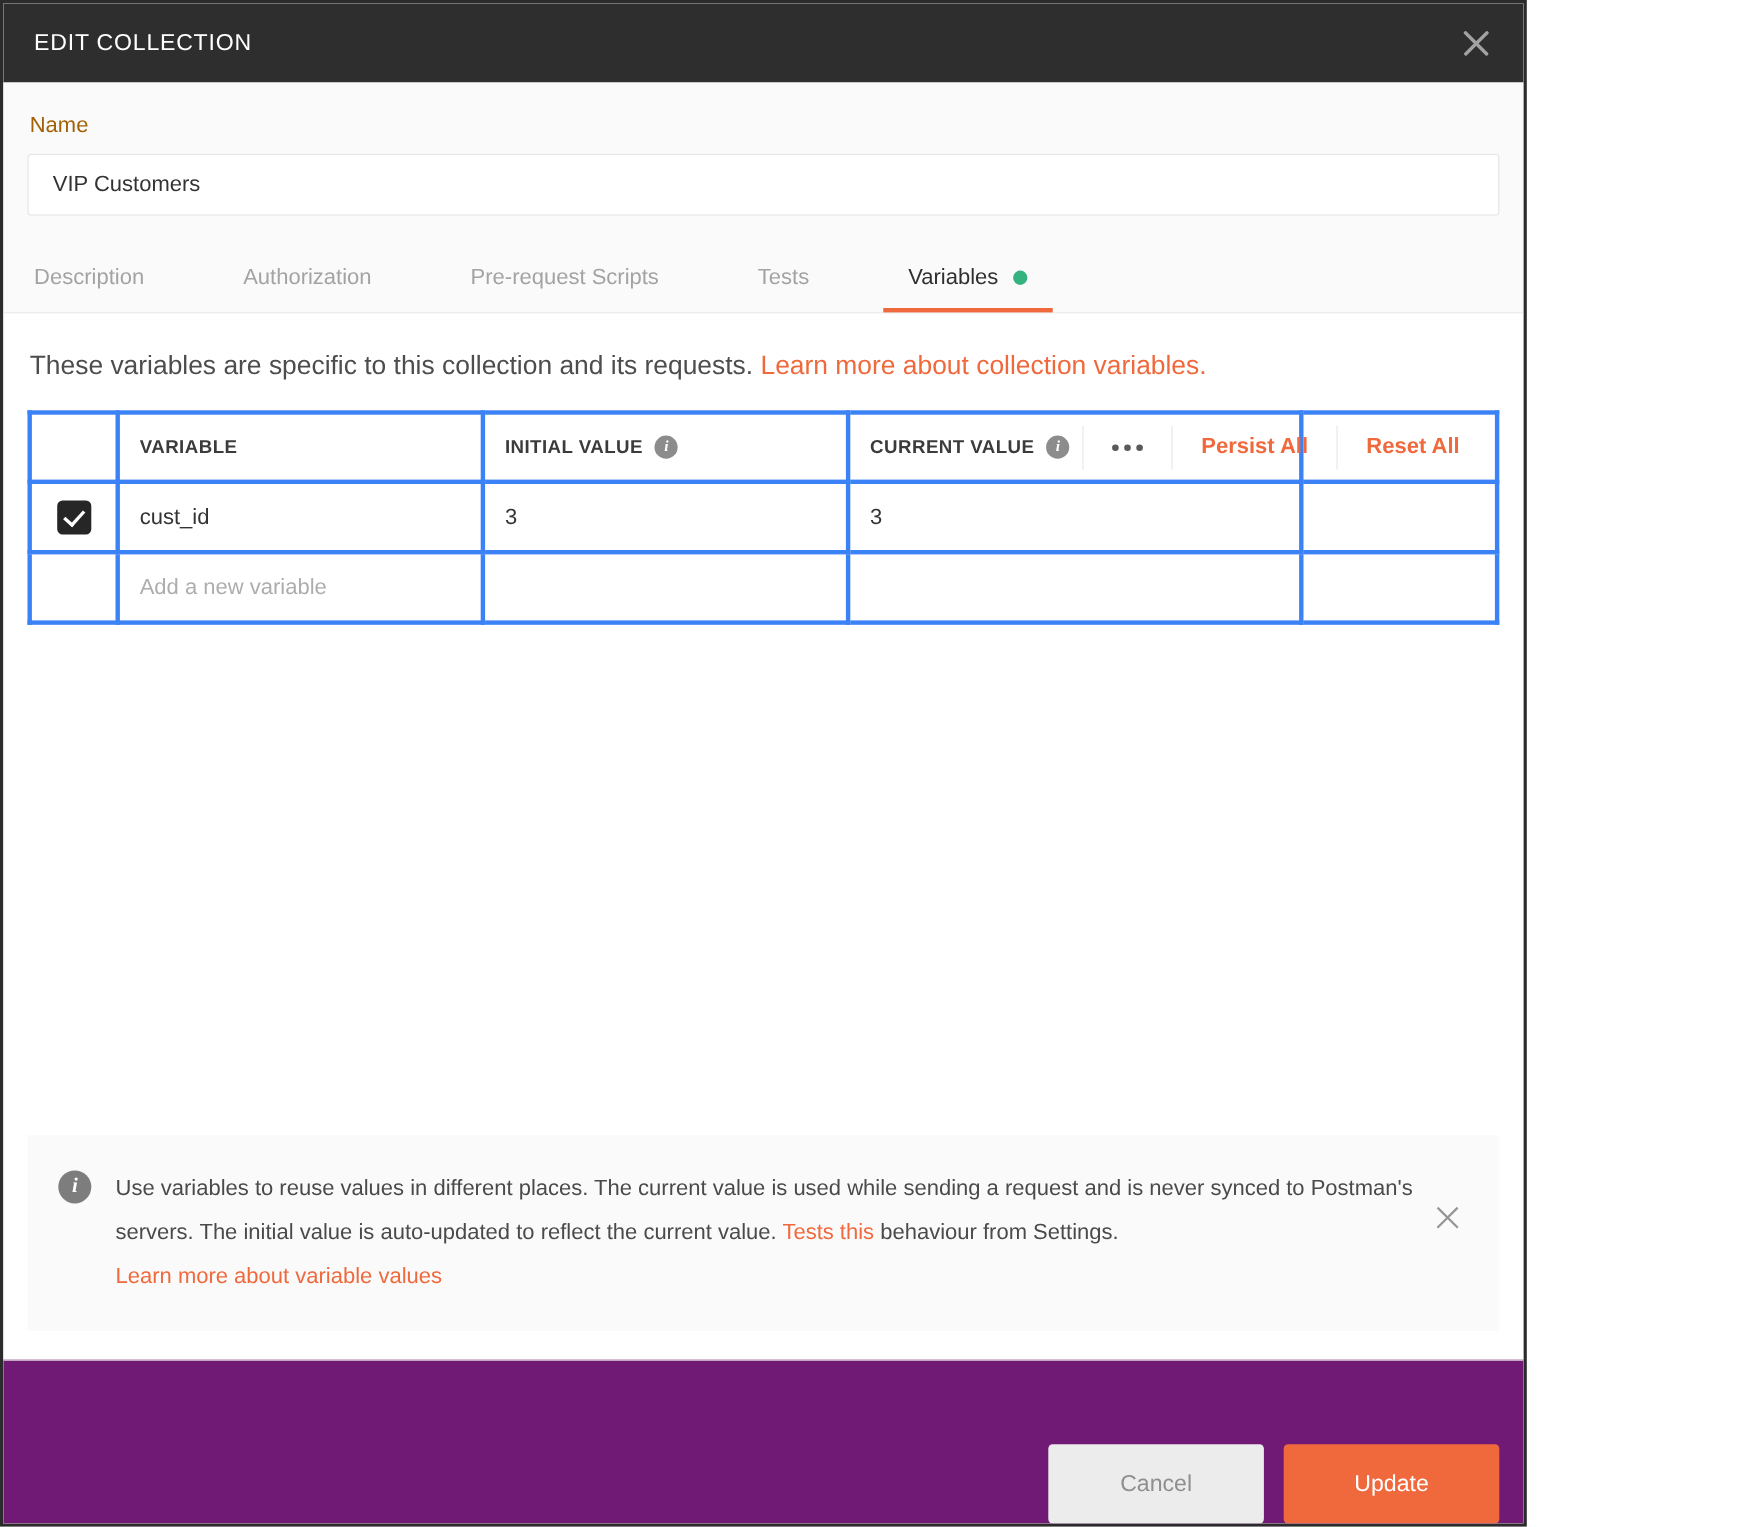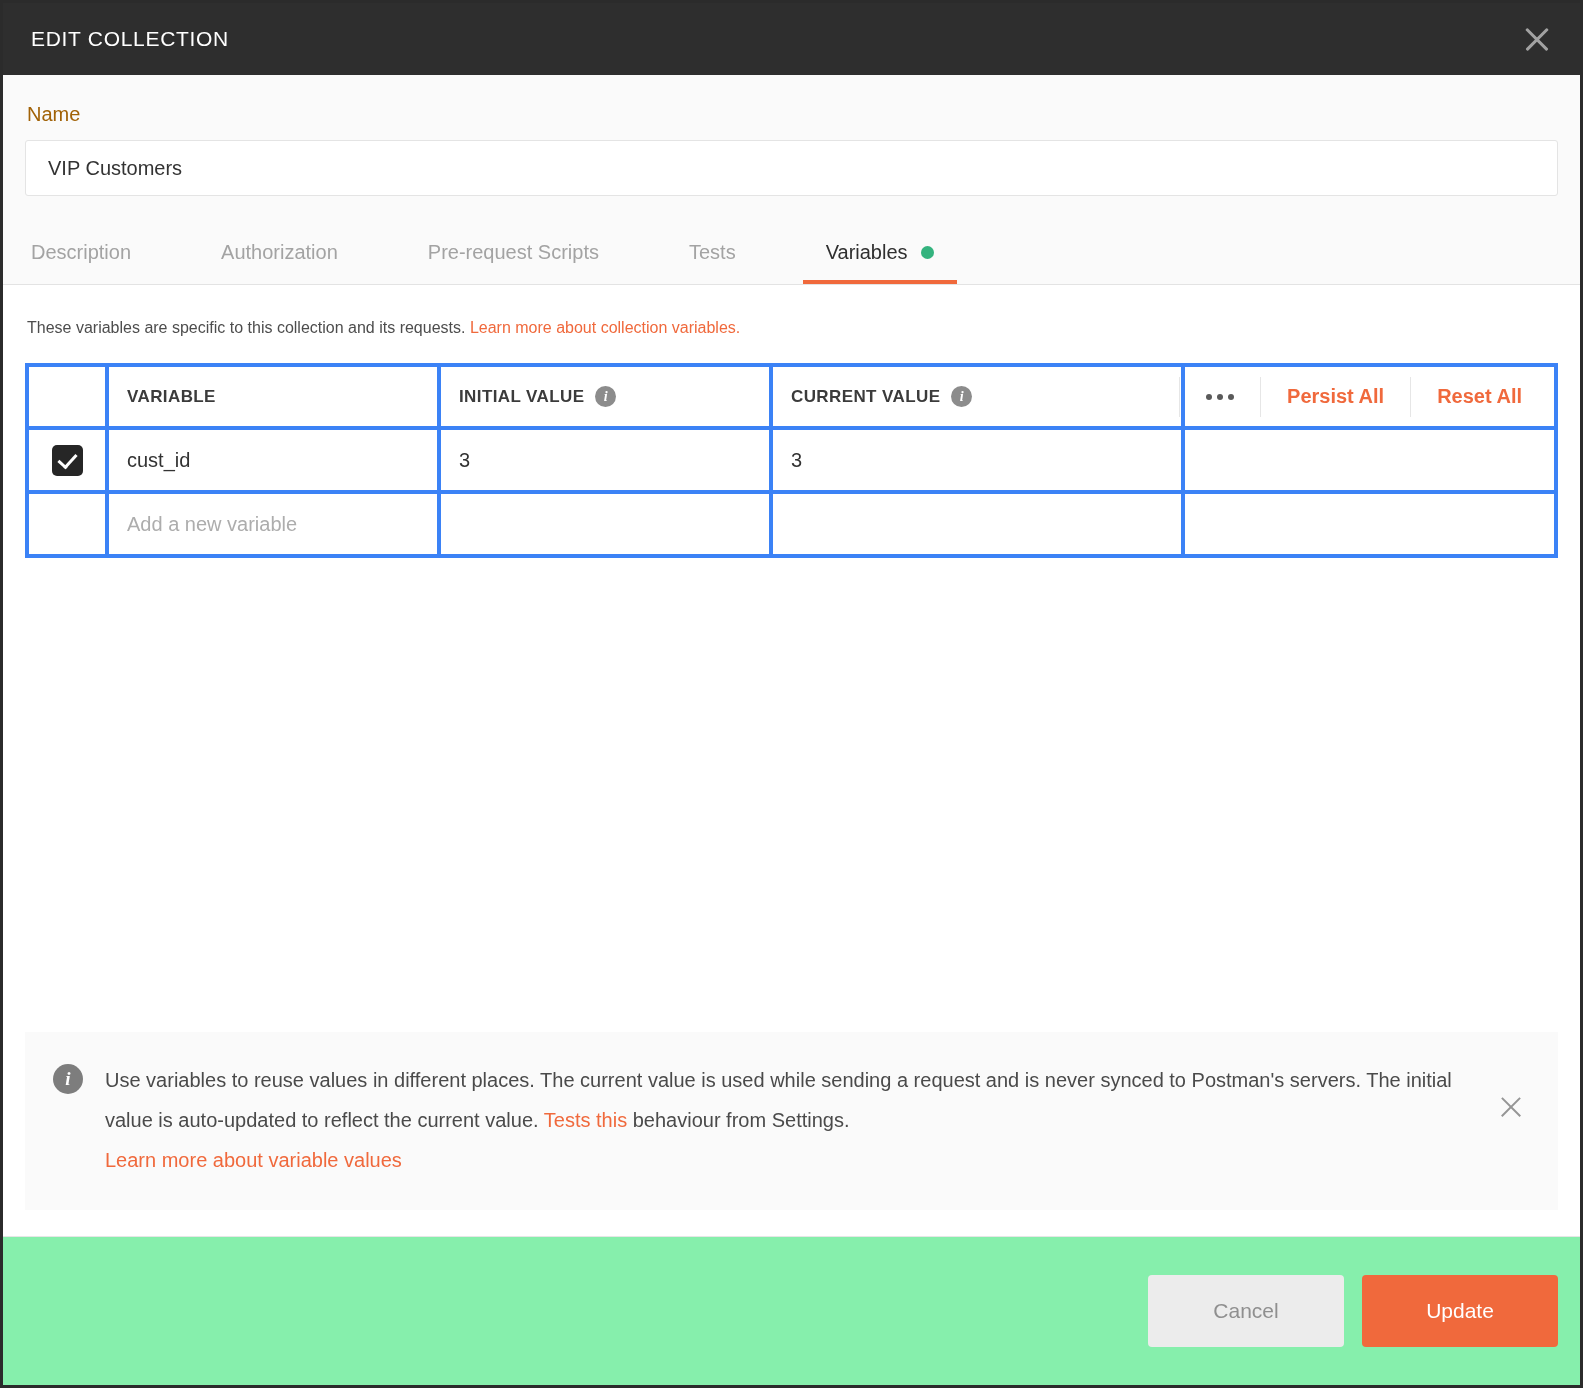--- a/index.html
+++ b/index.html
@@ -9,21 +9,21 @@
   }
   body {
     width: 1583px;
     height: 1388px;
     font-family: "Liberation Sans", sans-serif;
     -webkit-font-smoothing: antialiased;
   }
 
   .dialog {
     position: relative;
-    width: 1583px;
+    width: 1388px;
     height: 1388px;
     box-sizing: border-box;
     border: 3px solid #2b2b2b;
     background: #ffffff;
     display: flex;
     flex-direction: column;
     overflow: hidden;
   }
 
   
@@ -125,21 +125,21 @@
   
   .body {
     flex: 1 1 auto;
     background: #ffffff;
     padding: 0 22px;
     display: flex;
     flex-direction: column;
     min-height: 0;
   }
   .helper-line {
-    font-size: 16px;
+    font-size: 24px;
     color: #4d4d4d;
     padding: 34px 0 26px 2px;
   }
   .link {
     color: #f0693c;
     cursor: pointer;
     text-decoration: none;
   }
 
   
@@ -303,23 +303,23 @@
     width: 26px; height: 2.2px;
     background: #6b6b6b;
   }
   .banner-close::before { transform: rotate(45deg); }
   .banner-close::after  { transform: rotate(-45deg); }
 
   
   .footer {
     flex: 0 0 auto;
     border-top: 1px solid #e6e6e6;
-    background: #86efac;
-    display: flex;
-    align-items: center;
+    background: #701a75;
+    display: flex;
+    align-items: flex-end;
     justify-content: flex-end;
     height: 148px;
     padding-right: 22px;
     gap: 18px;
   }
   .btn {
     font-family: "Liberation Sans", sans-serif;
     font-size: 21px;
     border: none;
     border-radius: 4px;

